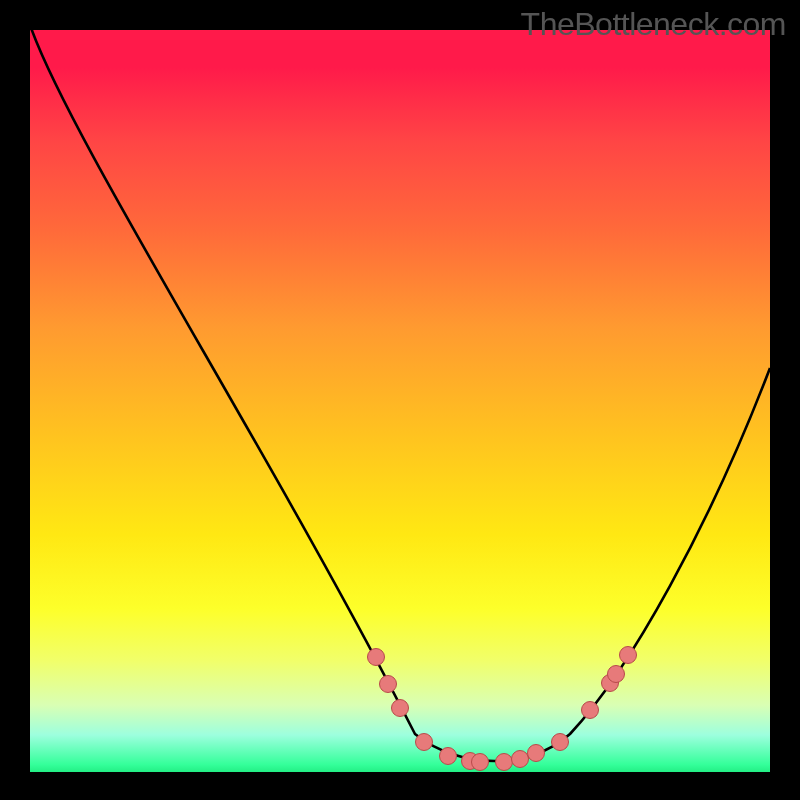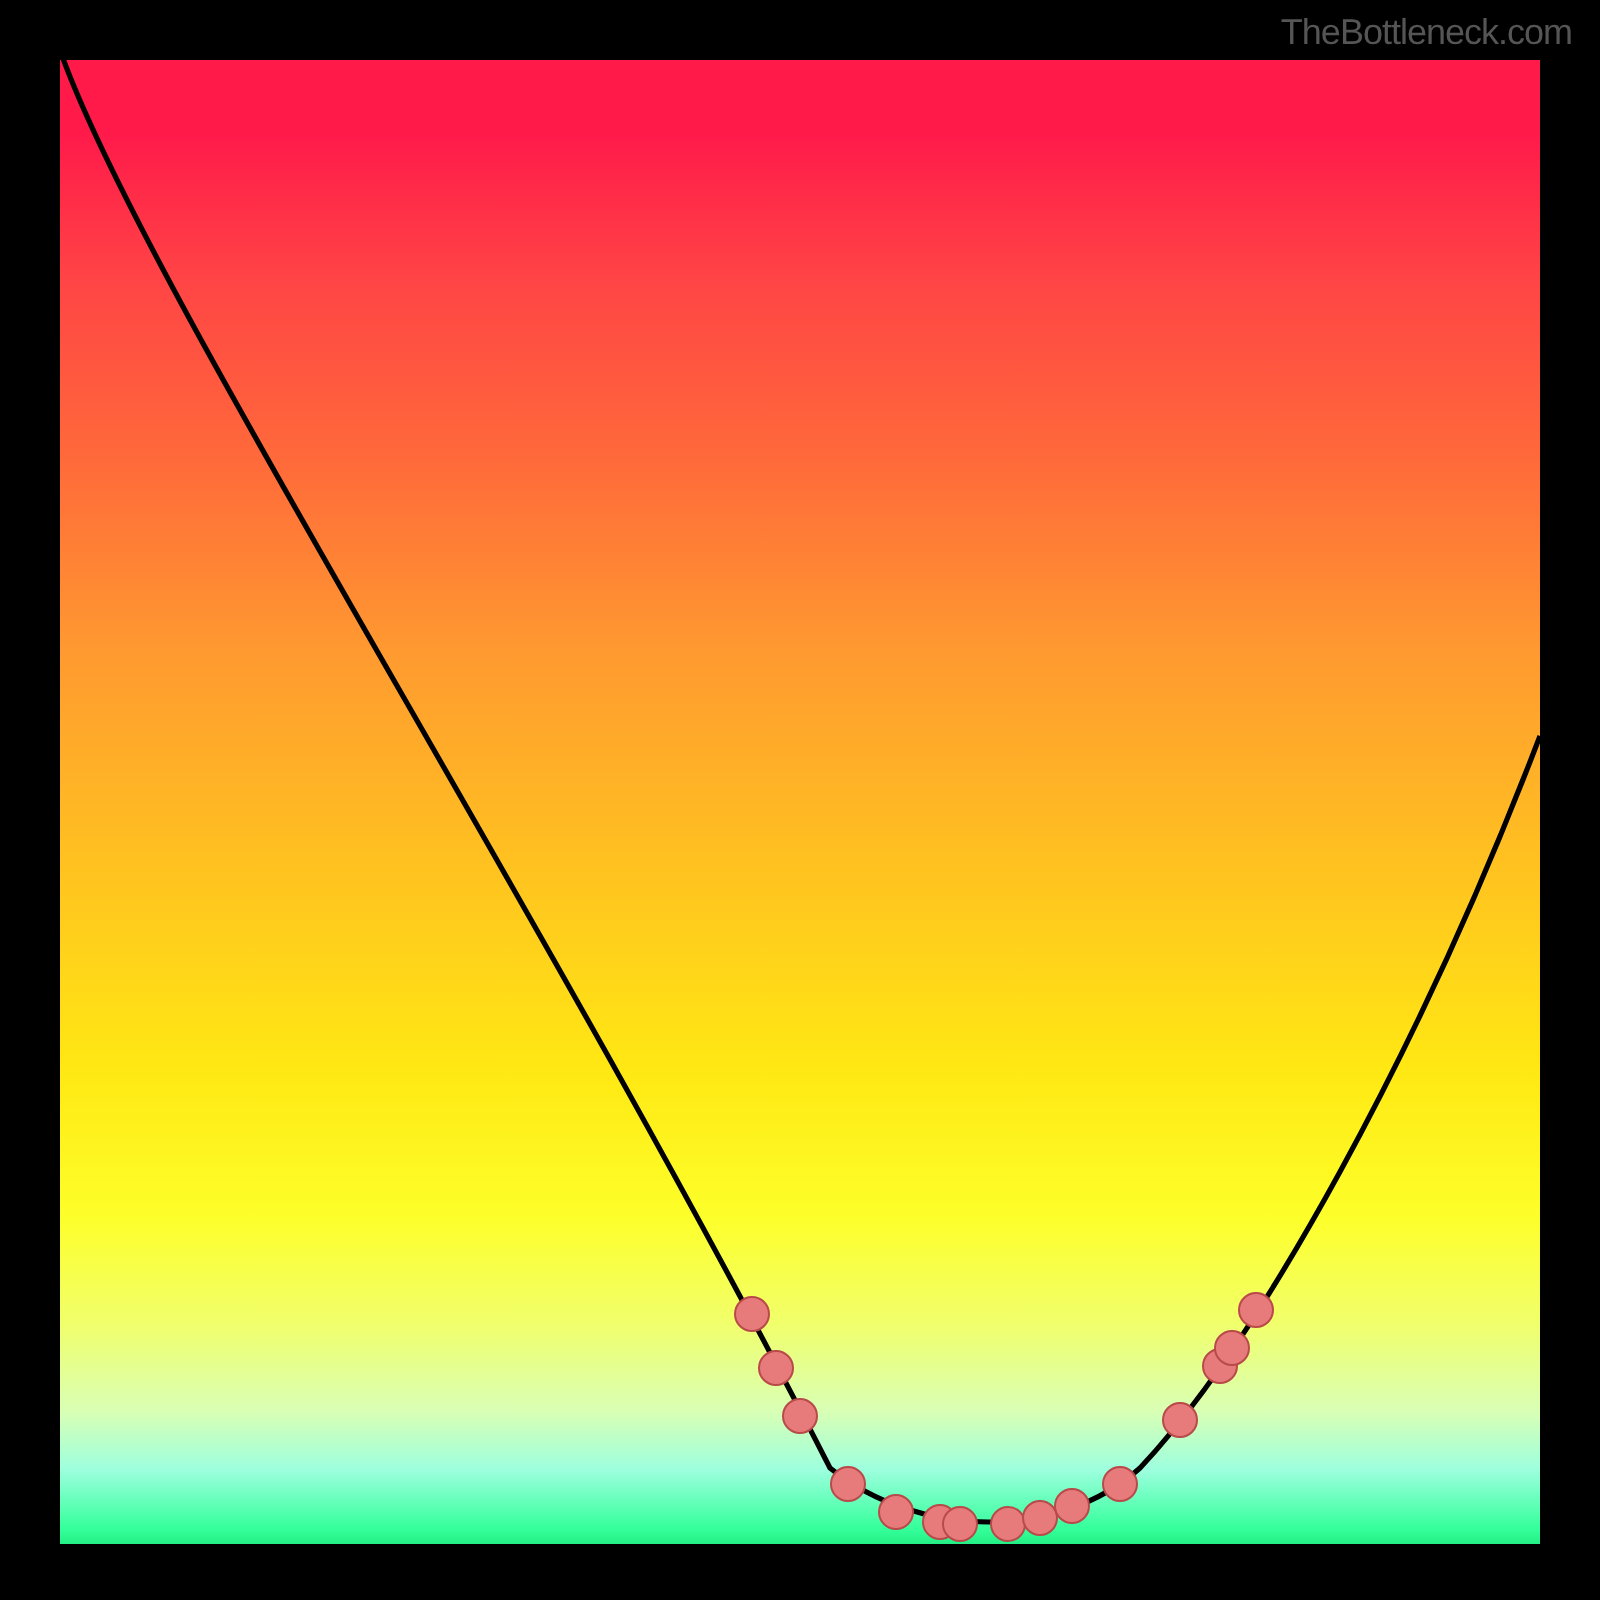--- a/index.html
+++ b/index.html
@@ -2,21 +2,21 @@
 <html><head>
 <meta charset="utf-8">
 <style>
   * { margin: 0; padding: 0; box-sizing: border-box; }
   body { width: 800px; height: 800px; background: #000; font-family: Arial, sans-serif; position: relative; }
   .watermark {
     position: absolute;
     top: 6px;
     right: 14px;
     color: #555;
-    font-size: 18px;
+    font-size: 32px;
     font-weight: 500;
     z-index: 5;
     letter-spacing: -0.5px;
   }
   .plot-frame {
     position: absolute;
     top: 30px;
     left: 30px;
     width: 740px;
     height: 742px;

